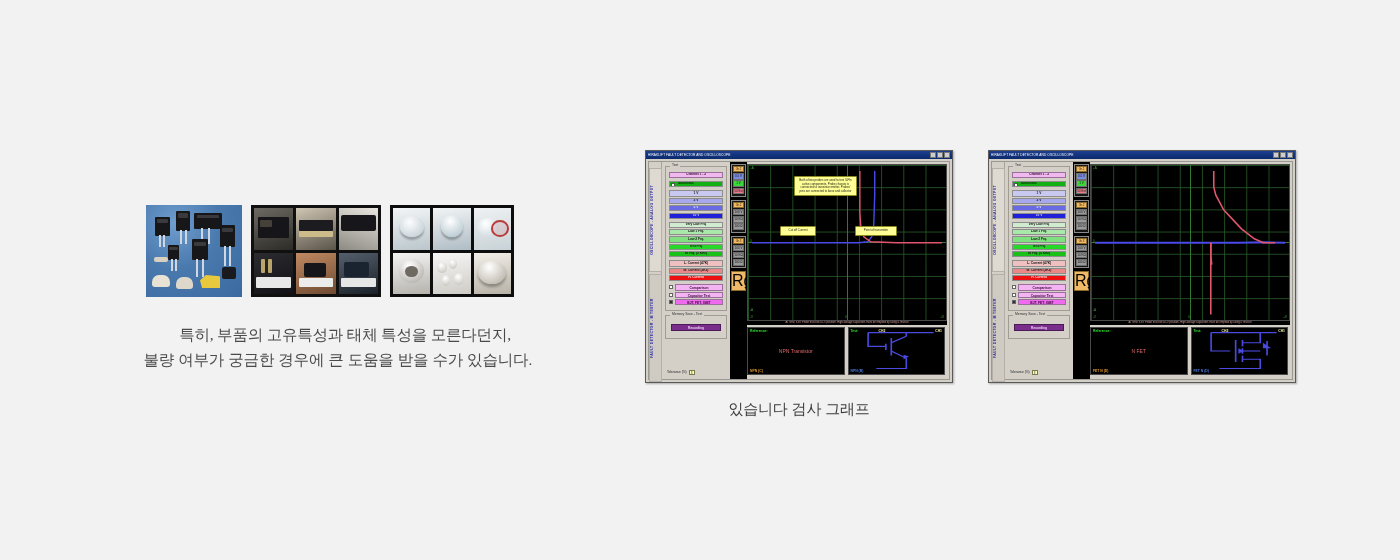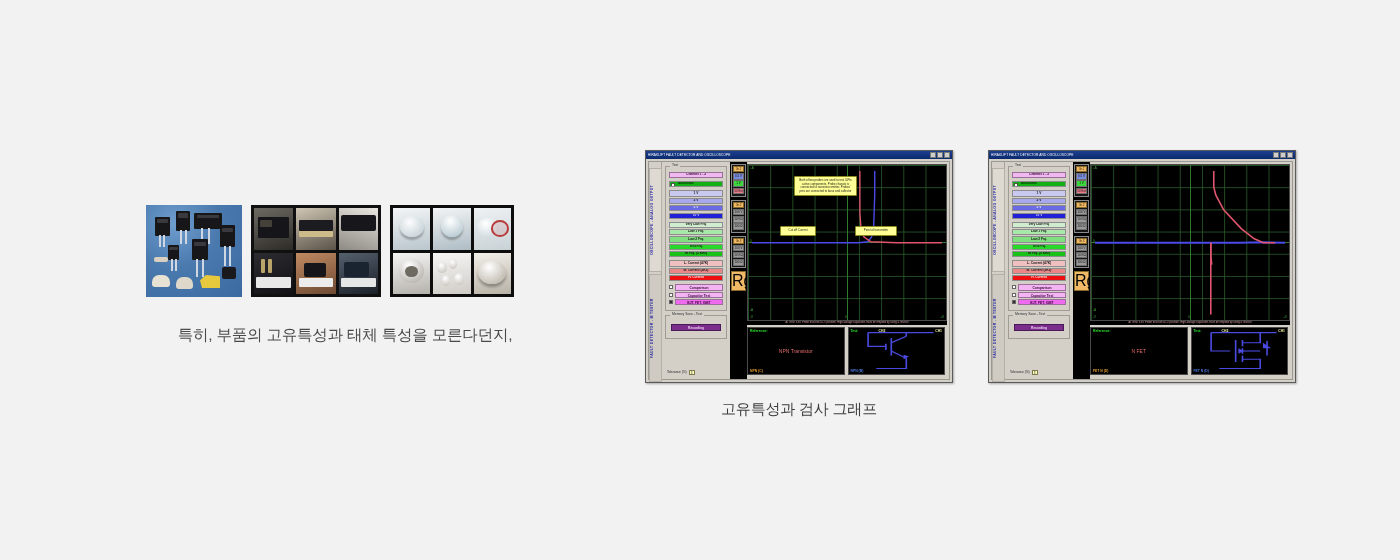--- a/index.html
+++ b/index.html
@@ -45,21 +45,21 @@
   .grid3 { position:absolute; inset:0; display:grid; grid-template-columns:1fr 1fr 1fr; grid-template-rows:1fr 1fr; gap:3px; padding:3px; }
   .d1{background:linear-gradient(170deg,#f3f5f6,#b9c6cc);}
   .d2{background:linear-gradient(170deg,#f2f4f5,#aebcc4);}
   .d3{background:linear-gradient(170deg,#eef1f3,#c8d2d6);}
   .d4{background:linear-gradient(170deg,#f4f4f3,#b5b2ac);}
   .d5{background:linear-gradient(170deg,#f6f6f5,#cfccc6);}
   .d6{background:linear-gradient(170deg,#f2efe9,#b8b2a6);}
   .disc { position:absolute; border-radius:50%; }
 
   .caption-ko { margin-top:25px; text-align:center; color:#4a4a4a; font-size:15.5px; line-height:25px; letter-spacing:-0.2px; }
-  .caption-ko div:first-child { padding-left:14px; }
+  .caption-ko div:first-child { padding-left:14px;font-family:Liberation Serif, serif; }
 
   
   .app-wrap { position:absolute; }
   .w1 { left:645px; top:150px; }
   .w2 { left:988px; top:150px; }
 
   .appwin { width:308px; height:233px; background:#d4d0c8; border:1px solid #5a5a5a;
             box-shadow:1px 1px 2px rgba(0,0,0,.3); position:relative; overflow:hidden; }
 
   .titlebar { height:8px; background:linear-gradient(180deg,#1d3f8f,#0a2a6e);
@@ -228,20 +228,21 @@
           <div class="cell d6">
               <div class="disc" style="left:12%;top:20%;width:76%;height:56%;background:radial-gradient(circle at 40% 26%,#ffffff,#b0a89a);box-shadow:0 3px 3px rgba(0,0,0,.3);"></div>
             </div>
         </div>
       </div>
 
     </div>
 
     <div class="caption-ko">
       <div>특히, 부품의 고유특성과 태체 특성을 모른다던지,</div>
+      <div>불량 여부가 궁금한 경우에 큰 도움을 받을 수가 있습니다.</div>
     </div>
   </div>
 
   <div class="app-wrap w1">
     <div class="appwin">
 
       <div class="titlebar">
         <div class="tt">HIRAKLIFT  FAULT DETECTOR AND OSCILLOSCOPE</div>
         <div class="tbtns">
           <i></i>
@@ -383,21 +384,21 @@
                 </g>
                 <polygon points="40,29 44,31 40,34" fill="#4a4ae0"></polygon>
               </svg>
               <div class="lb-foot" style="color:#4a7ae0">NPN (B)</div>
             </div>
           </div>
         </div>
 
       </div>
     </div>
-    <div class="win-caption">고유특성과 검사 그래프</div>
+    <div class="win-caption">있습니다 검사 그래프</div>
   </div>
 
   <div class="app-wrap w2">
     <div class="appwin">
 
       <div class="titlebar">
         <div class="tt">HIRAKLIFT  FAULT DETECTOR AND OSCILLOSCOPE</div>
         <div class="tbtns">
           <i></i>
           <i></i>

